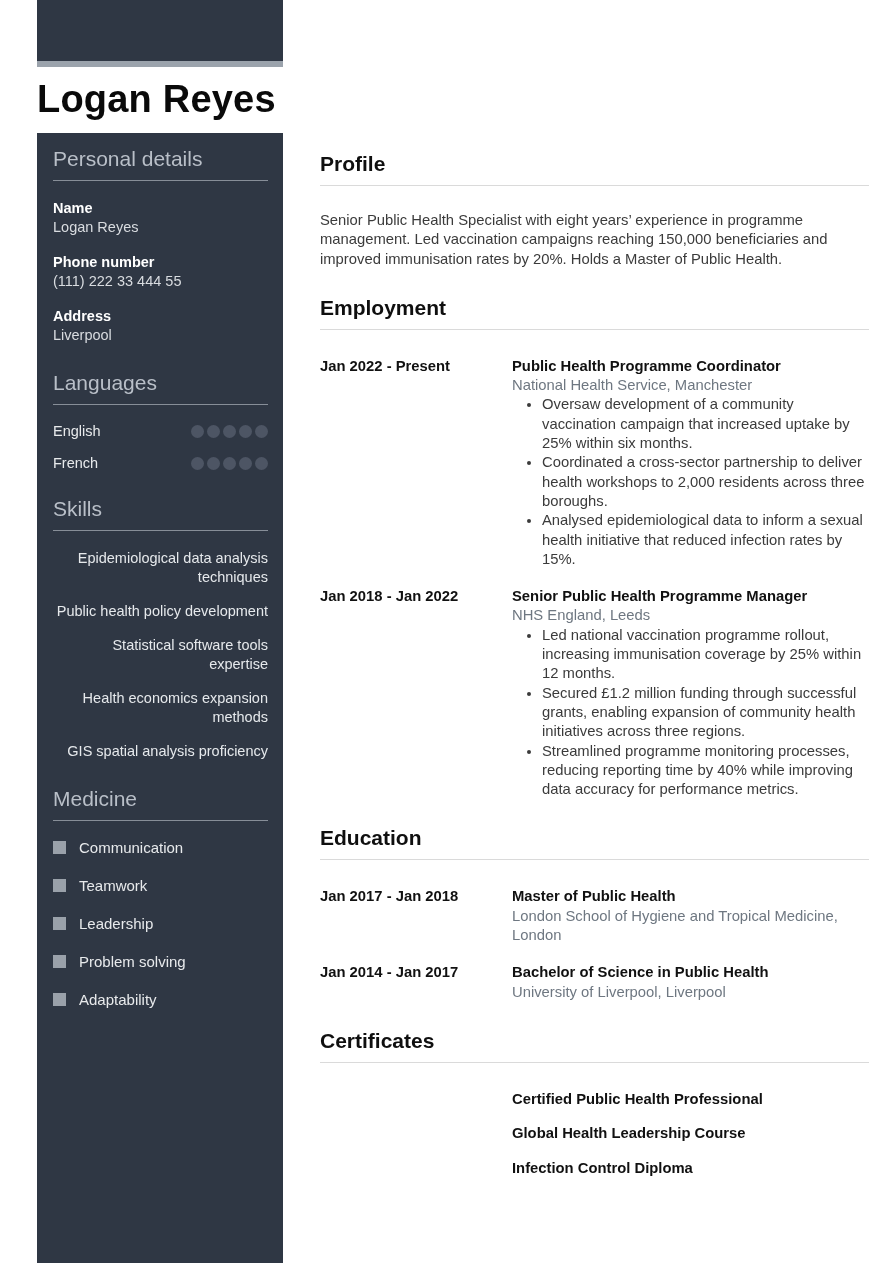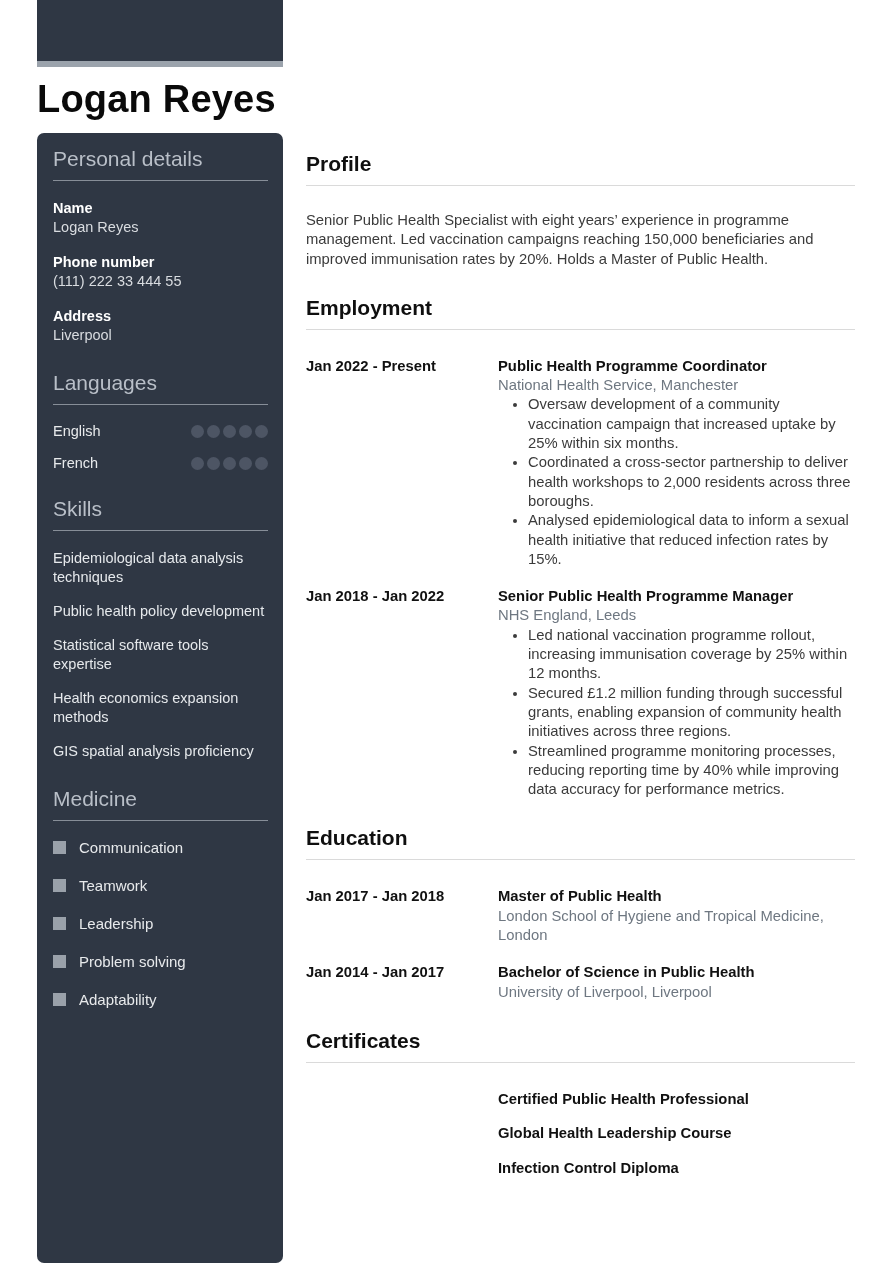--- a/index.html
+++ b/index.html
@@ -32,21 +32,20 @@
   
   .sidebar {
     position: absolute;
     left: 37px;
     top: 133px;
     width: 246px;
     height: 1130px;
     background: #2f3744;
     padding: 14px 15px 0 16px;
     color: #ffffff;
-    border-radius: 7px;
   }
   .side-section { margin-top: 26px; }
   .side-section:first-child { margin-top: 0; }
   .side-heading {
     font-size: 21px;
     font-weight: 400;
     color: #b9bfc8;
     padding-bottom: 9px;
     border-bottom: 1px solid #878e98;
     margin-bottom: 18px;
@@ -55,28 +54,28 @@
   .field-label { font-weight: 700; font-size: 14.5px; line-height: 19px; color: #ffffff; }
   .field-value { font-size: 14.5px; line-height: 19px; color: #d9dce0; }
 
   .lang-row {
     display: flex; justify-content: space-between; align-items: center;
     margin-bottom: 16px; font-size: 14.5px; color: #e8eaec;
   }
   .dots { display: flex; gap: 3px; }
   .dot { width: 13px; height: 13px; border-radius: 50%; background: #4d5564; }
 
-  .skill-item { font-size: 14.5px; line-height: 19px; color: #e6e9ec; margin-bottom: 15px; }
+  .skill-item { font-size: 14.5px; line-height: 19px; color: #e6e9ec; margin-bottom: 15px; text-align: right; }
 
   .quality-row { display: flex; align-items: center; gap: 13px; margin-bottom: 21px; }
   .sq { width: 13px; height: 13px; background: #9aa1aa; flex-shrink: 0; }
   .quality-label { font-size: 15px; color: #e8eaec; }
 
   
-  .main { position: absolute; left: 306px; top: 152px; width: 549px; }
+  .main { position: absolute; left: 320px; top: 152px; width: 549px; }
   .section-heading { font-size: 21px; font-weight: 700; color: #0f0f0f; margin-bottom: 9px; }
   .rule { border: none; border-top: 1px solid #dadada; height: 0; }
   .section { margin-top: 27px; }
   .section:first-child { margin-top: 0; }
 
   .profile-text { margin-top: 25px; font-size: 14.8px; line-height: 19.3px; color: #3b3b3b; }
 
   .entry-row { display: flex; margin-top: 18px; }
   .entry-row.first { margin-top: 27px; }
   .date-col { width: 192px; flex-shrink: 0; font-weight: 700; font-size: 14.8px; color: #111111; line-height: 19.3px; }

